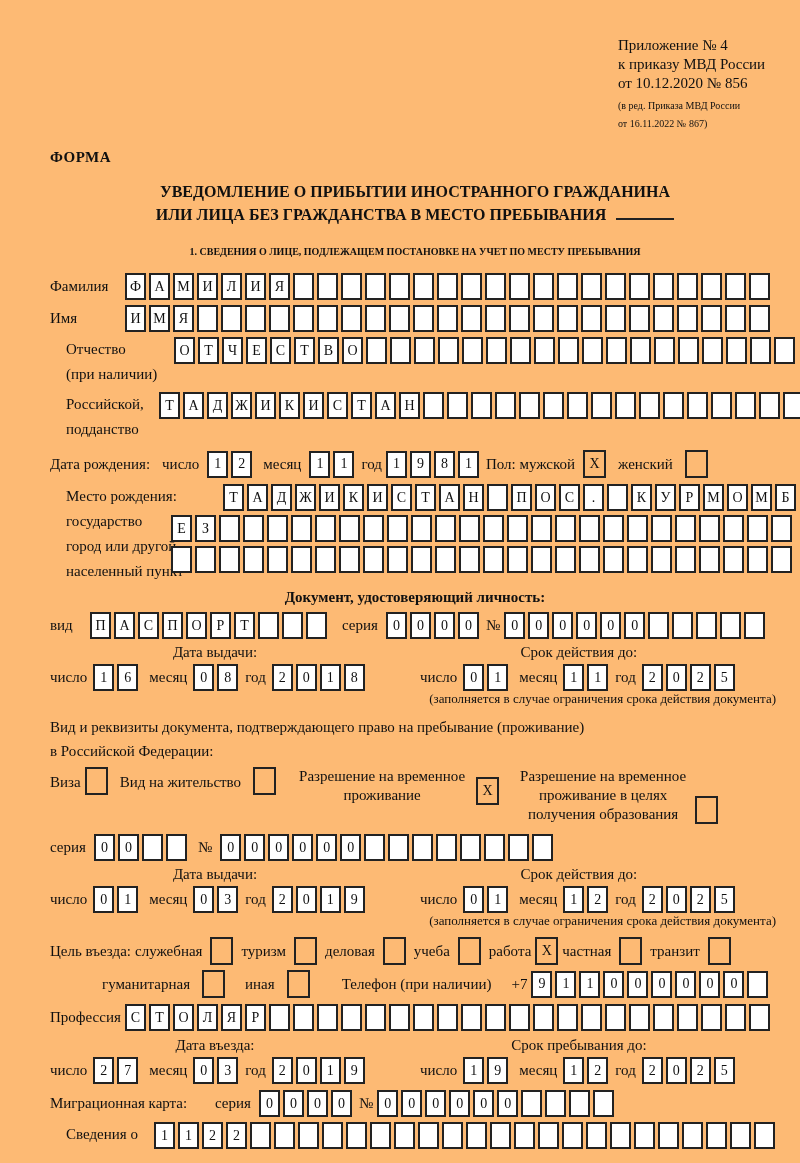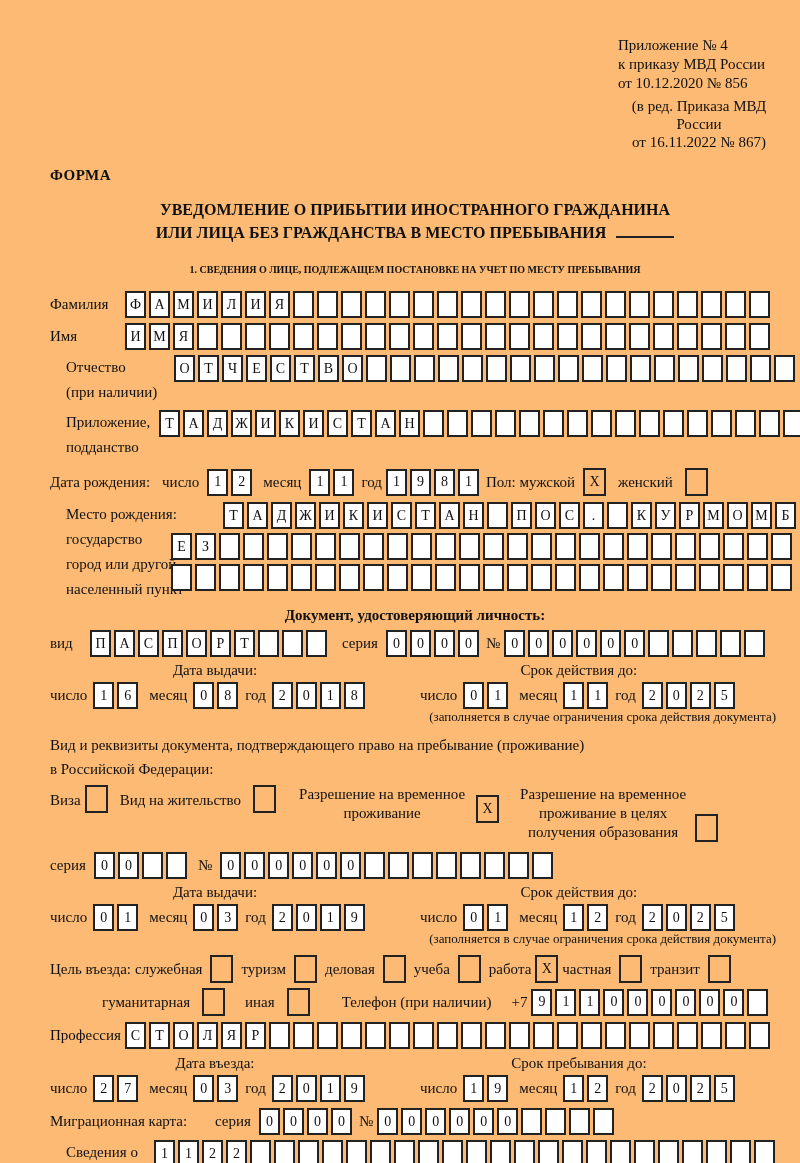--- a/index.html
+++ b/index.html
@@ -7,21 +7,21 @@
   body { width:800px; }
   .page {
     width:800px; height:1163px; background:#fdba74; color:#101010;
     font-family:"Liberation Serif","DejaVu Serif",serif; font-size:15px;
     overflow:hidden; position:relative;
   }
   .inner { padding:36px 20px 0 50px; }
 
   
   .appendix { margin-left:568px; line-height:19px; }
-  .appendix .amend { font-size:15px; line-height:18px; margin-top:4px;text-align:center; }
+  .appendix .amend { font-size:10px; line-height:18px; margin-top:4px; }
   .forma { text-align:left; padding-right:12px; font-weight:bold; margin-top:16px; letter-spacing:.5px; }
 
   .title { text-align:center; font-weight:bold; font-size:16px; line-height:23px; margin-top:14px; }
   .title .blank { display:inline-block; width:58px; border-bottom:2px solid #222; height:14px; margin-left:10px; }
   .sect { text-align:center; font-weight:bold; font-size:10px; margin-top:20px; margin-bottom:16px; }
 
   
   .row { display:flex; align-items:flex-start; margin-bottom:5px; }
   .lbl { flex:none; line-height:27px; }
   .lbl2 { flex:none; line-height:25px;margin-left:16px; }
@@ -169,21 +169,21 @@
           <span class="cell"></span>
           <span class="cell"></span>
           <span class="cell"></span>
           <span class="cell"></span>
           <span class="cell"></span>
         </span>
     </div>
 
     <div class="row">
       <div class="lbl2" style="width:93px">
-        <div>Приложение,</div>
+        <div>Российской,</div>
         <div>подданство</div>
       </div>
       <span class="cells">
           <span class="cell">Т</span>
           <span class="cell">А</span>
           <span class="cell">Д</span>
           <span class="cell">Ж</span>
           <span class="cell">И</span>
           <span class="cell">К</span>
           <span class="cell">И</span>

